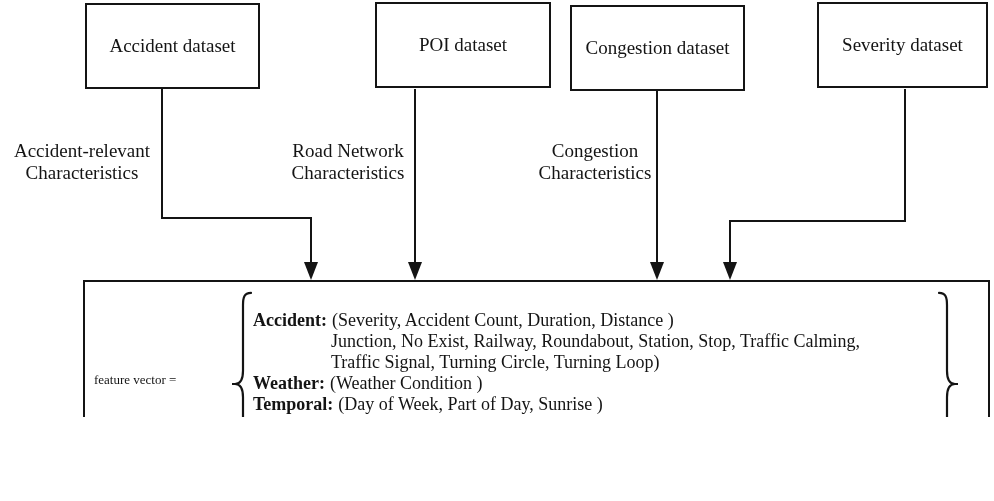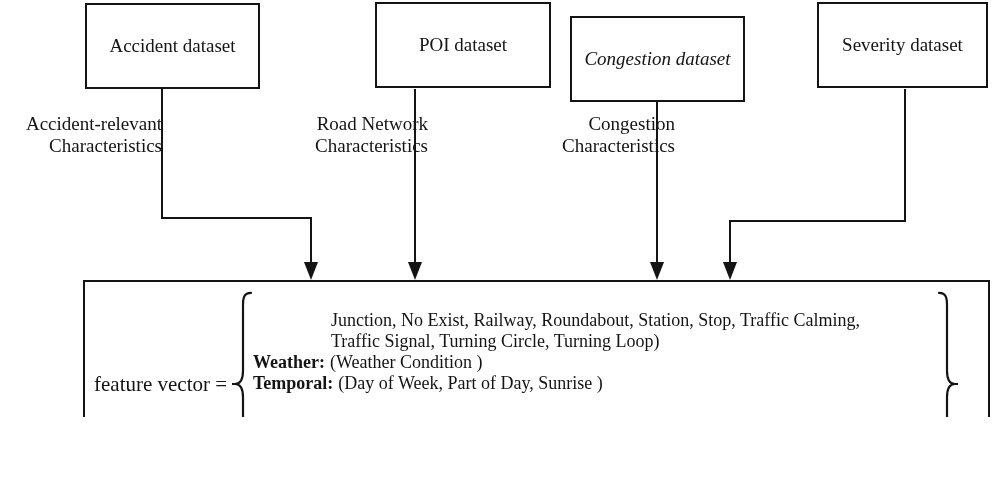--- a/index.html
+++ b/index.html
@@ -38,50 +38,50 @@
     border: 2.5px solid #141414;
     background: #ffffff;
     display: flex;
     align-items: center;
     justify-content: center;
     font-size: 19px;
     text-align: center;
   }
   .box-accident   { left: 85px;  top: 3px; width: 175px; height: 86px; }
   .box-poi        { left: 327px; top: 2px; width: 176px; height: 86px; margin-left: 48px; }
-  .box-congestion { left: 570px; top: 16px; width: 175px; height: 86px; font-style: italic; }
+  .box-congestion { left: 570px; top: 5px; width: 175px; height: 86px; }
   .box-weather    { left: 817px; top: 2px; width: 171px; height: 86px; }
   .arrow-label {
     position: absolute;
-    top: 113px;
+    top: 140px;
     width: 160px;
     font-size: 19px;
     line-height: 22px;
-    text-align: right;
+    text-align: center;
     white-space: pre-line;
   }
   .label-accident   { left: 2px; }
   .label-poi        { left: 268px; }
   .label-congestion { left: 515px; }
   .label-weather    { left: 770px; }
   .feature-box {
     position: absolute;
     left: 83px;
     top: 280px;
     width: 907px;
     height: 215px;
     box-sizing: border-box;
     border: 2.5px solid #141414;
     background: #ffffff;
   }
   .fv-label {
     position: absolute;
     left: 9px;
     top: 90px;
-    font-size: 21px;
+    font-size: 13px;
     white-space: nowrap;
   }
   .brace {
     position: absolute;
     top: 9px;
     width: 22px;
     height: 186px;
   }
   .brace-left  { left: 147px; }
   .brace-right { left: 851px; }
@@ -156,20 +156,23 @@
 
     <svg class="brace brace-left" viewBox="0 0 22 196" preserveAspectRatio="none">
       <path d="M19 2 C12 2 11 7 11 15 L11 84 C11 93 9 98 3 98 C9 98 11 103 11 112 L11 181 C11 189 12 194 19 194 M3 98 L0 98"></path>
     </svg>
 
     <svg class="brace brace-right" viewBox="0 0 22 196" preserveAspectRatio="none">
       <path d="M3 2 C10 2 11 7 11 15 L11 84 C11 93 13 98 19 98 C13 98 11 103 11 112 L11 181 C11 189 10 194 3 194 M19 98 L22 98"></path>
     </svg>
 
     <div class="fv-lines">
+      <div class="fv-row">
+        <span class="fv-key">Accident:</span><span class="fv-val">(Severity, Accident Count, Duration, Distance )</span>
+      </div>
       <div class="fv-row indent">
         <span class="fv-val">Junction, No Exist, Railway, Roundabout, Station, Stop, Traffic Calming,</span>
       </div>
       <div class="fv-row indent">
         <span class="fv-val">Traffic Signal, Turning Circle, Turning Loop)</span>
       </div>
       <div class="fv-row">
         <span class="fv-key">Weather:</span><span class="fv-val">(Weather Condition )</span>
       </div>
       <div class="fv-row">

